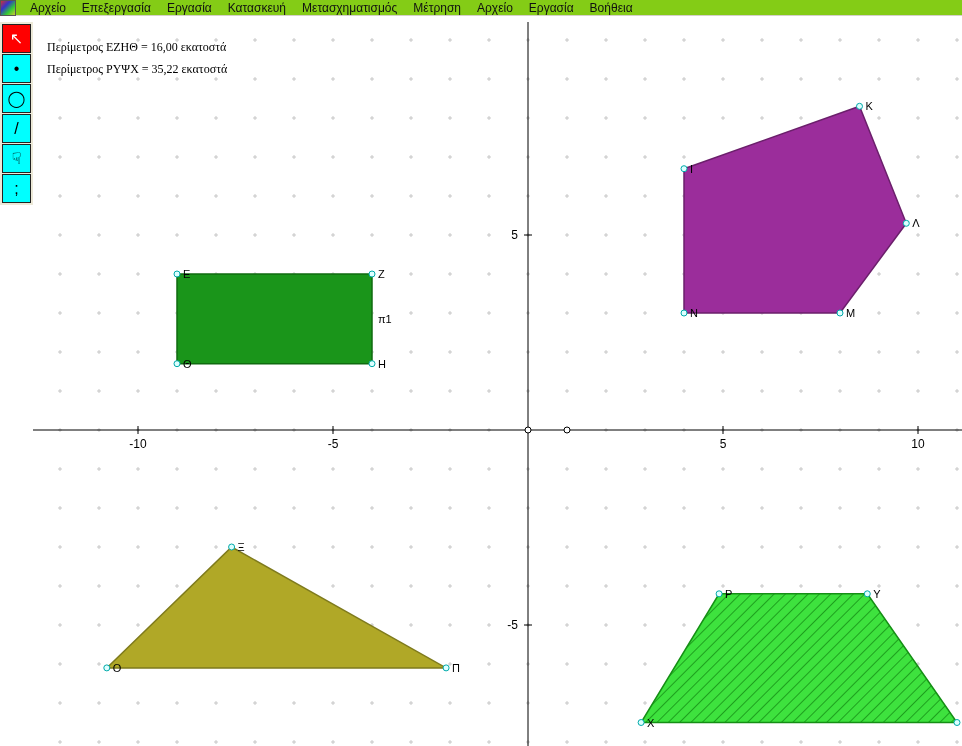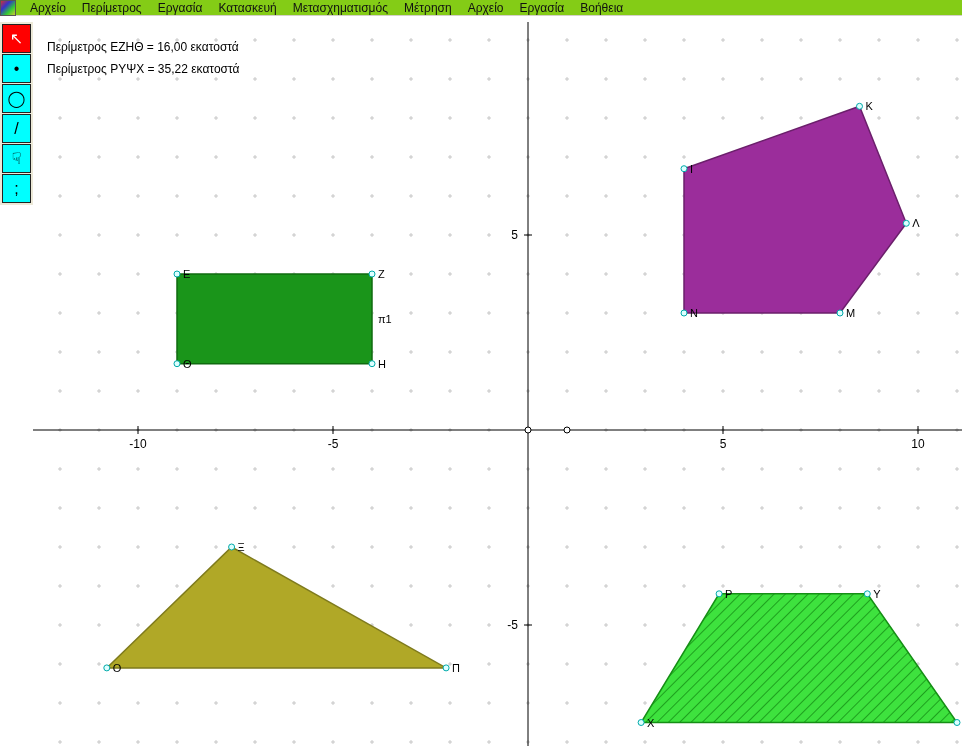--- a/index.html
+++ b/index.html
@@ -59,34 +59,34 @@
     height: 724px;
     background: #fff;
   }
   .measurements {
     position: absolute;
     left: 14px;
     top: 14px;
     line-height: 22px;
     font-size: 12px;
     color: #000;
-    font-family: Liberation Sans, sans-serif;
+    font-family: Liberation Serif, serif;
   }
   svg { display: block; }
   .axis-label { font-size: 12px; fill: #000; font-family: Arial; }
   .vlabel { font-size: 11px; fill: #000; font-family: Arial; }
 </style>
 </head>
 <body>
 
 <div class="menubar">
   <div class="app-icon"></div>
   <div id="menu-items" style="display: flex;">
       <div class="menu-item">Αρχείο</div>
-      <div class="menu-item">Περίμετρος</div>
+      <div class="menu-item">Επεξεργασία</div>
       <div class="menu-item">Εργασία</div>
       <div class="menu-item">Κατασκευή</div>
       <div class="menu-item">Μετασχηματισμός</div>
       <div class="menu-item">Μέτρηση</div>
       <div class="menu-item">Αρχείο</div>
       <div class="menu-item">Εργασία</div>
       <div class="menu-item">Βοήθεια</div>
     </div>
 </div>
 

